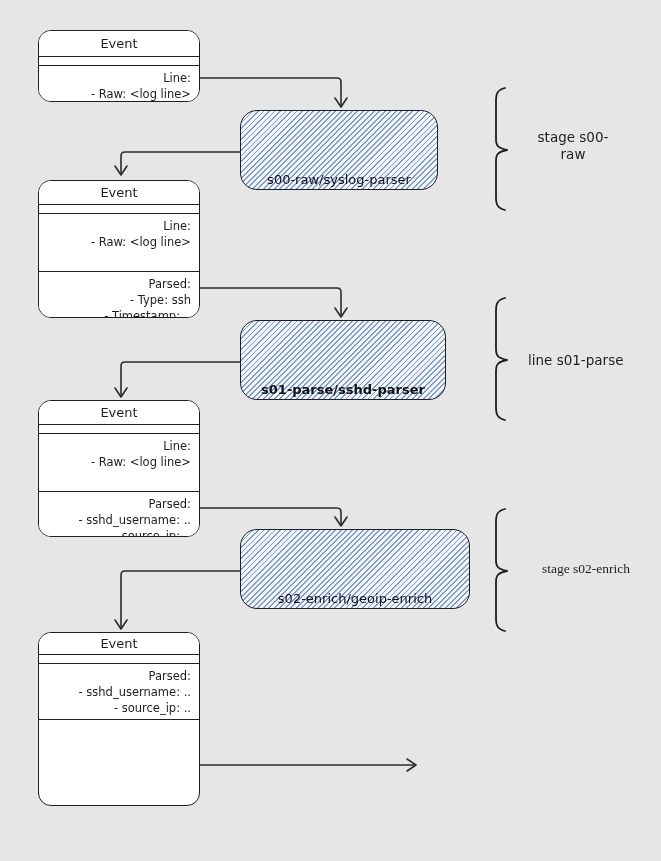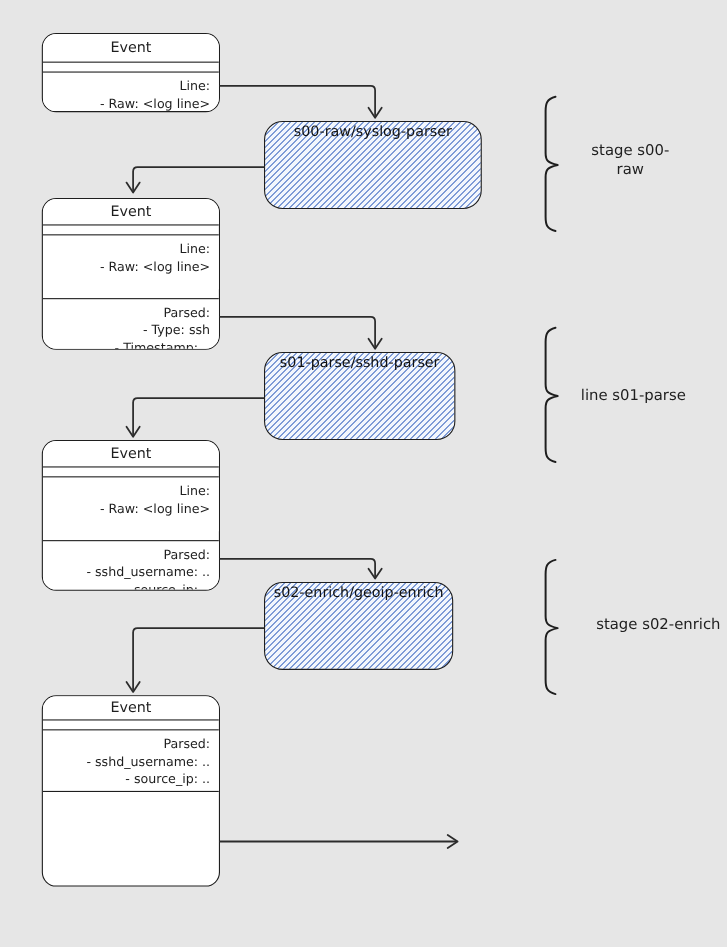--- a/index.html
+++ b/index.html
@@ -20,21 +20,21 @@
     box-sizing:border-box;border-top:1.6px solid #1e1e1e;margin-top:8px;
     padding:4px 8px 0 8px;font-size:11.5px;line-height:16px;white-space:pre-line;background:#fff;
   }
   .ev-sec:first-of-type{margin-top:0;border-top:none;}
   .ev-sec:last-child{flex:1 1 auto;border-bottom:1.6px solid #1e1e1e;}
   
   .parser-box{
     position:absolute;box-sizing:border-box;border:1.7px solid #1e1e1e;border-radius:17px;
     background:#f3f7fd;
     background-image:repeating-linear-gradient(135deg,#7e9bd6 0 1.3px,rgba(255,255,255,0) 1.3px 3.9px);
-    display:flex;align-items:flex-start;justify-content:center;
+    display:flex;align-items:flex-end;justify-content:center;
   }
   .parser-label{
     font-size:13px;color:#111;padding:2px 6px;
   }
   
   .stage-label{
     position:absolute;font-size:13.5px;line-height:17px;white-space:pre-line;text-align:center;
   }
   .out-label{
     position:absolute;font-size:12px;background:#e6e6e6;padding:0 3px;line-height:15px;
@@ -77,24 +77,24 @@
   <div class="event-box" style="left:38px;top:632px;width:162px;height:174px;">
     <div class="ev-header" style="height:21px;">Event</div>
     <div class="ev-sec" style="flex:0 0 57px;">Parsed:
  - sshd_username: ..
  - source_ip: ..</div>
   </div>
 
   <div class="parser-box" style="left:240px;top:110px;width:198px;height:80px;">
     <span class="parser-label">s00-raw/syslog-parser</span>
   </div>
-  <div class="parser-box" style="left:240px;top:320px;width:174px;height:80px;">
+  <div class="parser-box" style="left:240px;top:320px;width:206px;height:80px;font-weight:bold;">
     <span class="parser-label">s01-parse/sshd-parser</span>
   </div>
-  <div class="parser-box" style="left:240px;top:529px;width:172px;height:80px;">
+  <div class="parser-box" style="left:240px;top:529px;width:230px;height:80px;">
     <span class="parser-label">s02-enrich/geoip-enrich</span>
   </div>
 
   <svg class="overlay" width="661" height="861" viewBox="0 0 661 861">
 
     <path d="M 200 78 L 337 78 Q 341 78 341 82 L 341 105"></path>
     <path d="M 335 98 L 341 107 L 347 98"></path>
 
     <path d="M 240 152 L 125 152 Q 121 152 121 156 L 121 173"></path>
     <path d="M 115 166 L 121 175 L 127 166"></path>
@@ -115,16 +115,16 @@
     <path d="M 407 759 L 416 765 L 407 771"></path>
 
     <path class="brace" d="M 505 88 C 497 90 496 94 496 101 L 496 139 C 496 146 498 148 507 150 C 498 152 496 154 496 161 L 496 197 C 496 204 497 208 505 210"></path>
     <path class="brace" d="M 505 298 C 497 300 496 304 496 311 L 496 349 C 496 356 498 358 507 360 C 498 362 496 364 496 371 L 496 407 C 496 414 497 418 505 420"></path>
     <path class="brace" d="M 505 509 C 497 511 496 515 496 522 L 496 560 C 496 567 498 569 507 571 C 498 573 496 575 496 582 L 496 618 C 496 625 497 629 505 631"></path>
   </svg>
 
   <div class="stage-label" style="left:513px;top:129px;width:120px;">stage s00-
 raw</div>
   <div class="stage-label" style="left:528px;top:352px;white-space:nowrap;">line s01-parse</div>
-  <div class="stage-label" style="left:542px;top:560px;white-space:nowrap;">stage s02-enrich</div>
+  <div class="stage-label" style="left:542px;top:560px;white-space:nowrap;font-family:Liberation Serif, serif;">stage s02-enrich</div>
 
 
 </div>
 
 </body></html>

